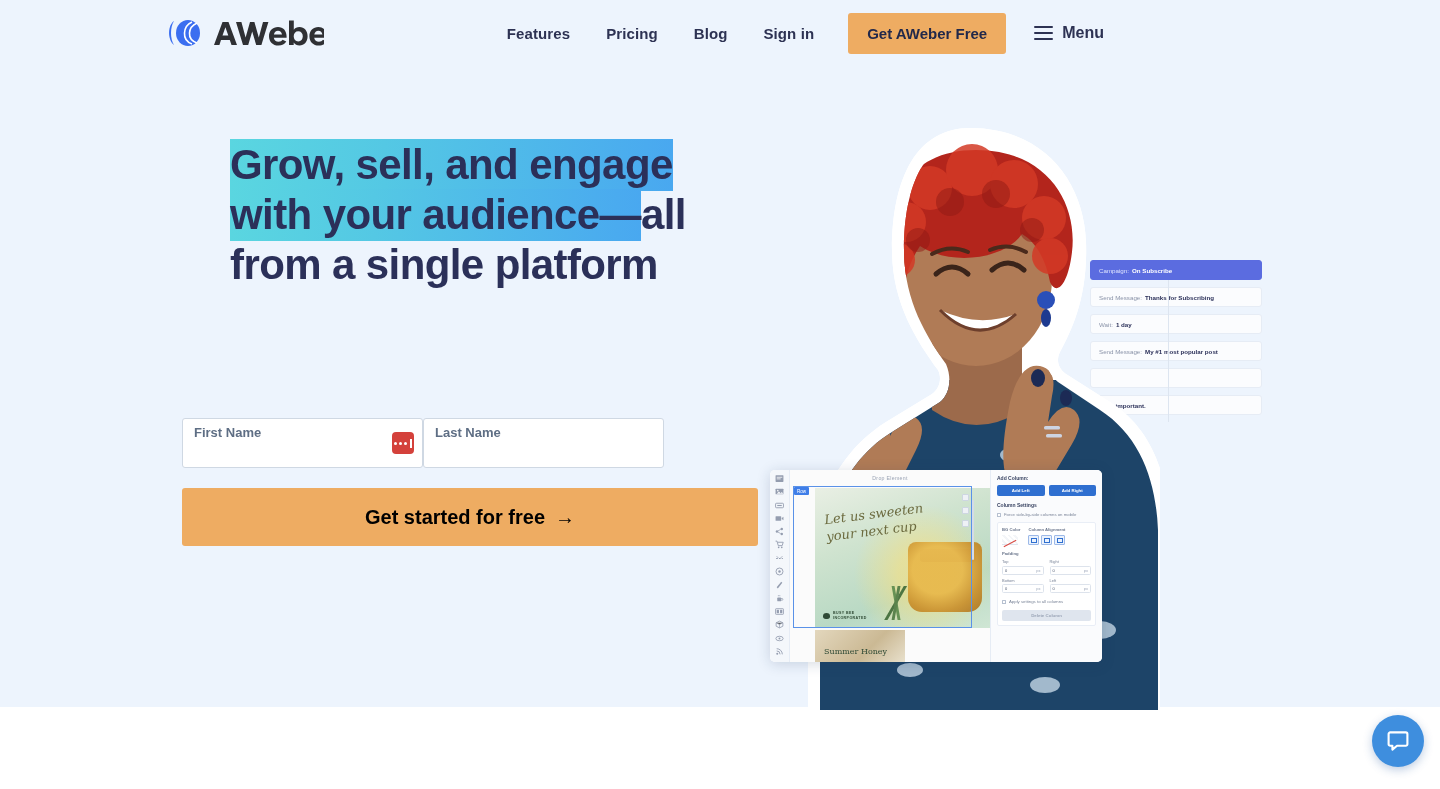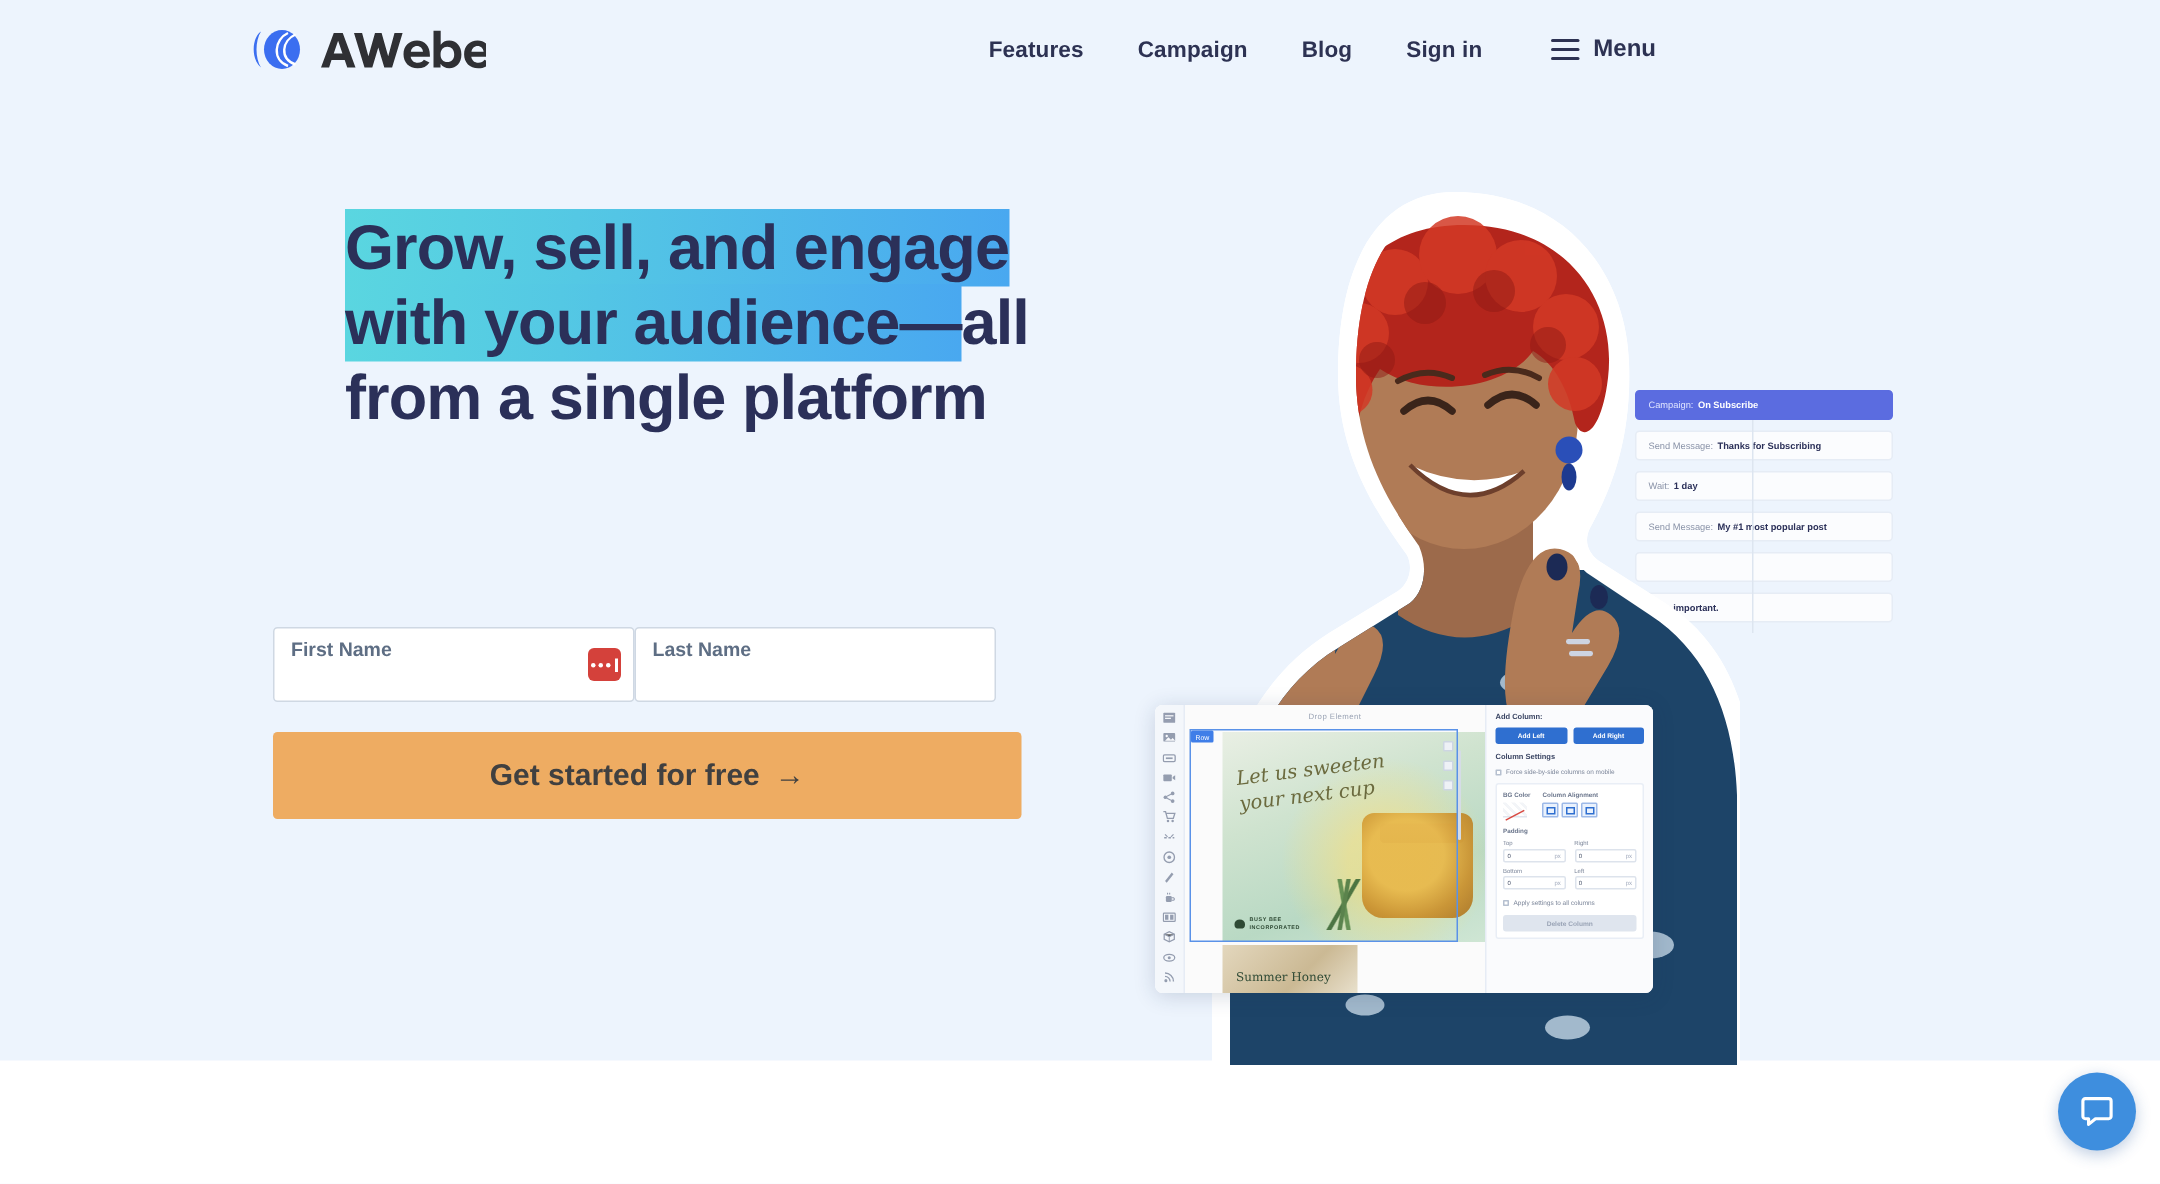--- a/index.html
+++ b/index.html
@@ -86,23 +86,23 @@
   .lp-icon {
     position: absolute; right: 8px; top: 50%; transform: translateY(-50%);
     width: 22px; height: 22px; background: #d4413b; border-radius: 4px;
     display: flex; align-items: center; justify-content: center; gap: 2px;
     cursor: pointer;
   }
   .lp-icon i { width: 3px; height: 3px; background: #fff; border-radius: 50%; display: block; }
   .lp-icon b { width: 1.6px; height: 9px; background: #fff; display: block; margin-left: 1px; }
 
   .cta {
-    margin-top: 20px; width: 499px; height: 58px;
+    margin-top: 20px; width: 576px; height: 58px;
     background: #eeac62; border: none; border-radius: 3px;
-    font-family: inherit; font-size: 20px; font-weight: bold; color: #404040;
+    font-family: inherit; font-size: 20px; font-weight: bold; color: #000000;
     cursor: pointer; display: flex; align-items: center; justify-content: center; gap: 10px;
   }
 
   
   .art { position: absolute; left: 735px; top: 110px; width: 560px; height: 600px; }
 
   
   .auto-panel { position: absolute; left: 355px; top: 150px; width: 172px; }
   .auto-row {
     background: #fbfcfe; border: 1px solid #e6ecf5; border-radius: 3px;
@@ -261,23 +261,24 @@
           <path d="M70 5 L75.4 5 L79.6 20.5 L84 5 L88.4 5 L92.8 20.5 L97 5 L102.4 5 L95.4 28 L90.2 28 L86.2 14.6 L82.2 28 L77 28 Z"></path>
           <path d="M103 19.2 C103 13.6 106.8 10 112 10 C117.2 10 120.6 13.8 120.6 19.6 L120.6 20.8 L107.8 20.8 C108.2 23.4 110 24.8 112.5 24.8 C114.4 24.8 115.8 24.1 116.6 22.8 L120.3 24.6 C118.7 27.2 116 28.5 112.4 28.5 C106.8 28.5 103 24.8 103 19.2 Z M107.9 17.5 L116 17.5 C115.7 15.2 114.2 13.7 112 13.7 C109.8 13.7 108.3 15.2 107.9 17.5 Z"></path>
           <path d="M123 3.5 L127.8 3.5 L127.8 12.8 C129 11 131 10 133.5 10 C138.3 10 141.6 13.8 141.6 19.3 C141.6 24.8 138.3 28.5 133.5 28.5 C131 28.5 128.9 27.4 127.7 25.5 L127.7 28 L123 28 Z M132.2 24.4 C135 24.4 136.8 22.4 136.8 19.3 C136.8 16.2 135 14.2 132.2 14.2 C129.5 14.2 127.7 16.2 127.7 19.3 C127.7 22.4 129.5 24.4 132.2 24.4 Z"></path>
           <path d="M143.4 19.2 C143.4 13.6 147.2 10 152.4 10 C157.6 10 161 13.8 161 19.6 L161 20.8 L148.2 20.8 C148.6 23.4 150.4 24.8 152.9 24.8 C154.8 24.8 156.2 24.1 157 22.8 L160.7 24.6 C159.1 27.2 156.4 28.5 152.8 28.5 C147.2 28.5 143.4 24.8 143.4 19.2 Z M148.3 17.5 L156.4 17.5 C156.1 15.2 154.6 13.7 152.4 13.7 C150.2 13.7 148.7 15.2 148.3 17.5 Z"></path>
         </g>
       </svg>
     </a>
 
     <nav class="nav">
       <a class="nav-link" href="#">Features</a>
-      <a class="nav-link" href="#">Campaign</a>
+      <a class="nav-link" href="#">Pricing</a>
       <a class="nav-link" href="#">Blog</a>
       <a class="nav-link" href="#">Sign in</a>
+      <button class="nav-cta">Get AWeber Free</button>
       <div class="nav-menu">
         <span class="hamburger">
           <span></span>
             <span></span>
             <span></span>
         </span>
         <span class="nav-menu-label">Menu</span>
       </div>
     </nav>
   </div>

